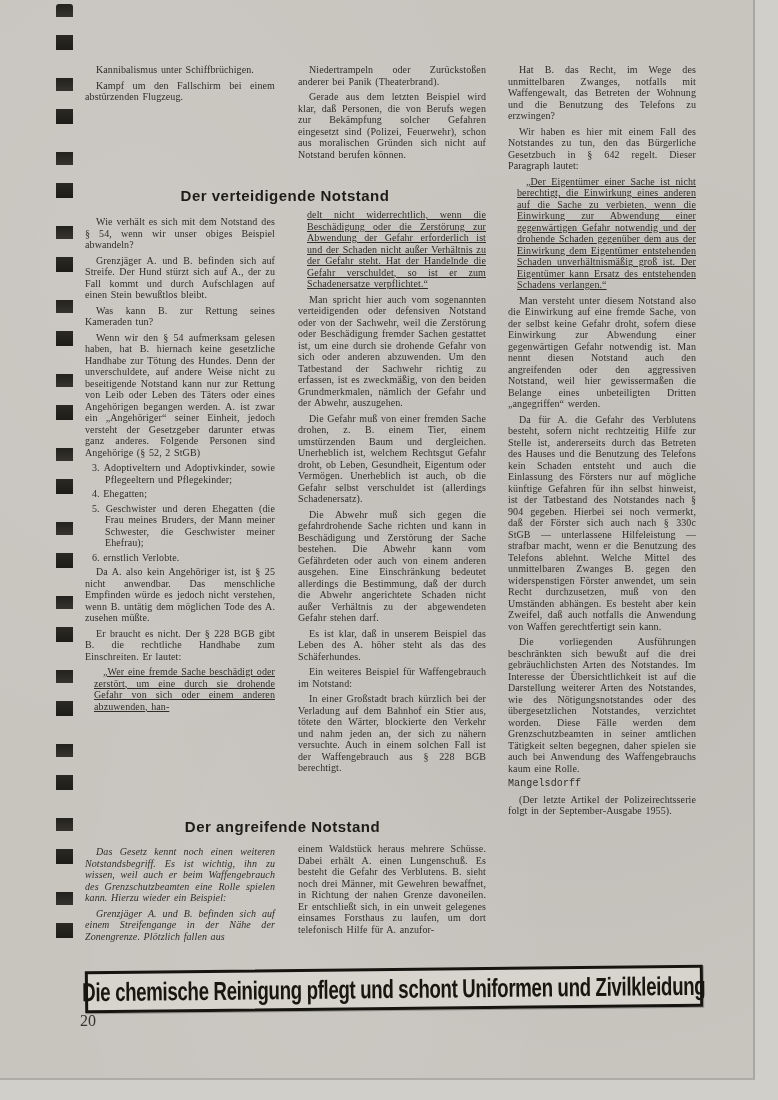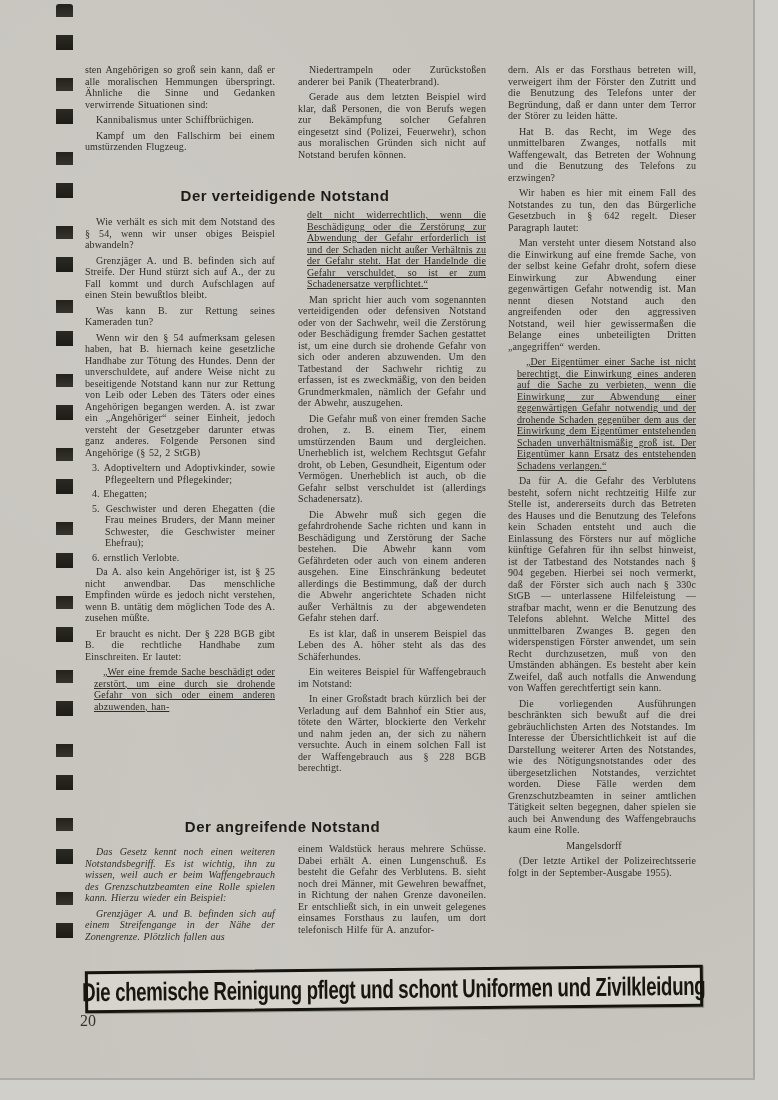--- a/index.html
+++ b/index.html
@@ -20,21 +20,21 @@
     line-height:11.5px;
     text-align:justify;
     text-indent:11px;
     letter-spacing:0.1px;
     word-spacing:1px;
   }
   .para.cont{text-indent:0;}
   .para.q{margin-left:9px;text-indent:9px;text-decoration:underline;}
   .para.q.cont{text-indent:0;}
   .para.li{margin-left:20px;text-indent:-13px;margin-bottom:3px;}
-  .para.sig{text-align:center;text-indent:0;padding-right:16px;margin-top:4px;}
+  .para.sig{text-align:left;text-indent:0;padding-right:16px;margin-top:4px;font-family:Liberation Mono, monospace;}
   .heading{
     position:absolute;
     font-family:"Liberation Sans", sans-serif;
     font-weight:bold;
     font-size:15px;
     letter-spacing:0.5px;
     text-align:center;
     color:#1d1c18;
     white-space:nowrap;
   }
@@ -79,23 +79,22 @@
 </head>
 <body>
 
 <div class="edge-blobs"></div>
 <div class="page-edge-right"></div>
 <div class="outer-right"></div>
 <div class="page-edge-bottom"></div>
 <div class="outer-bottom"></div>
 
 <div class="col" style="left:85px;top:64px;width:190px;">
-    <p class="para cont">sten Angehörigen so groß sein kann, daß er alle moralischen Hemmungen überspringt. Ähnliche die Sinne und Gedanken verwirrende Situationen sind:</p>
     <p class="para">Kannibalismus unter Schiffbrüchigen.</p>
-    <p class="para">Kampf um den Fallschirm bei einem umstürzenden Flugzeug.</p>
+    <p class="para">Kampf um den Fallschirm bei einem abstürzenden Flugzeug.</p>
   </div>
 
 <div class="col" style="left:298px;top:64px;width:188px;">
     <p class="para">Niedertrampeln oder Zurückstoßen anderer bei Panik (Theaterbrand).</p>
     <p class="para">Gerade aus dem letzten Beispiel wird klar, daß Personen, die von Berufs wegen zur Bekämpfung solcher Gefahren eingesetzt sind (Polizei, Feuerwehr), schon aus moralischen Gründen sich nicht auf Notstand berufen können.</p>
   </div>
 
 <div class="heading" style="left:85px;top:187px;width:400px;">Der verteidigende Notstand</div>
 
 <div class="col" style="left:85px;top:216px;width:190px;">
@@ -127,25 +126,24 @@
 <div class="col" style="left:85px;top:846px;width:190px;font-style:italic;">
     <p class="para">Das Gesetz kennt noch einen weiteren Notstandsbegriff. Es ist wichtig, ihn zu wissen, weil auch er beim Waffengebrauch des Grenzschutzbeamten eine Rolle spielen kann. Hierzu wieder ein Beispiel:</p>
     <p class="para">Grenzjäger A. und B. befinden sich auf einem Streifengange in der Nähe der Zonengrenze. Plötzlich fallen aus</p>
   </div>
 
 <div class="col" style="left:298px;top:843px;width:188px;">
     <p class="para cont">einem Waldstück heraus mehrere Schüsse. Dabei erhält A. einen Lungenschuß. Es besteht die Gefahr des Verblutens. B. sieht noch drei Männer, mit Gewehren bewaffnet, in Richtung der nahen Grenze davoneilen. Er entschließt sich, in ein unweit gelegenes einsames Forsthaus zu laufen, um dort telefonisch Hilfe für A. anzufor-</p>
   </div>
 
 <div class="col" style="left:508px;top:64px;width:188px;">
-    <p class="para cont">dern. Als er das Forsthaus betreten will, verweigert ihm der Förster den Zutritt und die Benutzung des Telefons unter der Begründung, daß er dann unter dem Terror der Störer zu leiden hätte.</p>
     <p class="para">Hat B. das Recht, im Wege des unmittelbaren Zwanges, notfalls mit Waffengewalt, das Betreten der Wohnung und die Benutzung des Telefons zu erzwingen?</p>
     <p class="para">Wir haben es hier mit einem Fall des Notstandes zu tun, den das Bürgerliche Gesetzbuch in § 642 regelt. Dieser Paragraph lautet:</p>
+    <p class="para q">„Der Eigentümer einer Sache ist nicht berechtigt, die Einwirkung eines anderen auf die Sache zu verbieten, wenn die Einwirkung zur Abwendung einer gegenwärtigen Gefahr notwendig und der drohende Schaden gegenüber dem aus der Einwirkung dem Eigentümer entstehenden Schaden unverhältnismäßig groß ist. Der Eigentümer kann Ersatz des entstehenden Schadens verlangen.“</p>
     <p class="para">Man versteht unter diesem Notstand also die Einwirkung auf eine fremde Sache, von der selbst keine Gefahr droht, sofern diese Einwirkung zur Abwendung einer gegenwärtigen Gefahr notwendig ist. Man nennt diesen Notstand auch den angreifenden oder den aggressiven Notstand, weil hier gewissermaßen die Belange eines unbeteiligten Dritten „angegriffen“ werden.</p>
-    <p class="para q">„Der Eigentümer einer Sache ist nicht berechtigt, die Einwirkung eines anderen auf die Sache zu verbieten, wenn die Einwirkung zur Abwendung einer gegenwärtigen Gefahr notwendig und der drohende Schaden gegenüber dem aus der Einwirkung dem Eigentümer entstehenden Schaden unverhältnismäßig groß ist. Der Eigentümer kann Ersatz des entstehenden Schadens verlangen.“</p>
     <p class="para">Da für A. die Gefahr des Verblutens besteht, sofern nicht rechtzeitig Hilfe zur Stelle ist, andererseits durch das Betreten des Hauses und die Benutzung des Telefons kein Schaden entsteht und auch die Einlassung des Försters nur auf mögliche künftige Gefahren für ihn selbst hinweist, ist der Tatbestand des Notstandes nach § 904 gegeben. Hierbei sei noch vermerkt, daß der Förster sich auch nach § 330c StGB — unterlassene Hilfeleistung — strafbar macht, wenn er die Benutzung des Telefons ablehnt. Welche Mittel des unmittelbaren Zwanges B. gegen den widerspenstigen Förster anwendet, um sein Recht durchzusetzen, muß von den Umständen abhängen. Es besteht aber kein Zweifel, daß auch notfalls die Anwendung von Waffen gerechtfertigt sein kann.</p>
     <p class="para">Die vorliegenden Ausführungen beschränkten sich bewußt auf die drei gebräuchlichsten Arten des Notstandes. Im Interesse der Übersichtlichkeit ist auf die Darstellung weiterer Arten des Notstandes, wie des Nötigungsnotstandes oder des übergesetzlichen Notstandes, verzichtet worden. Diese Fälle werden dem Grenzschutzbeamten in seiner amtlichen Tätigkeit selten begegnen, daher spielen sie auch bei Anwendung des Waffengebrauchs kaum eine Rolle.</p>
     <p class="para sig">Mangelsdorff</p>
     <p class="para">(Der letzte Artikel der Polizeirechtsserie folgt in der September-Ausgabe 1955).</p>
   </div>
 
 <div class="banner">
   <span class="banner-text">Die chemische Reinigung pflegt und schont Uniformen und Zivilkleidung</span>
 </div>
 

